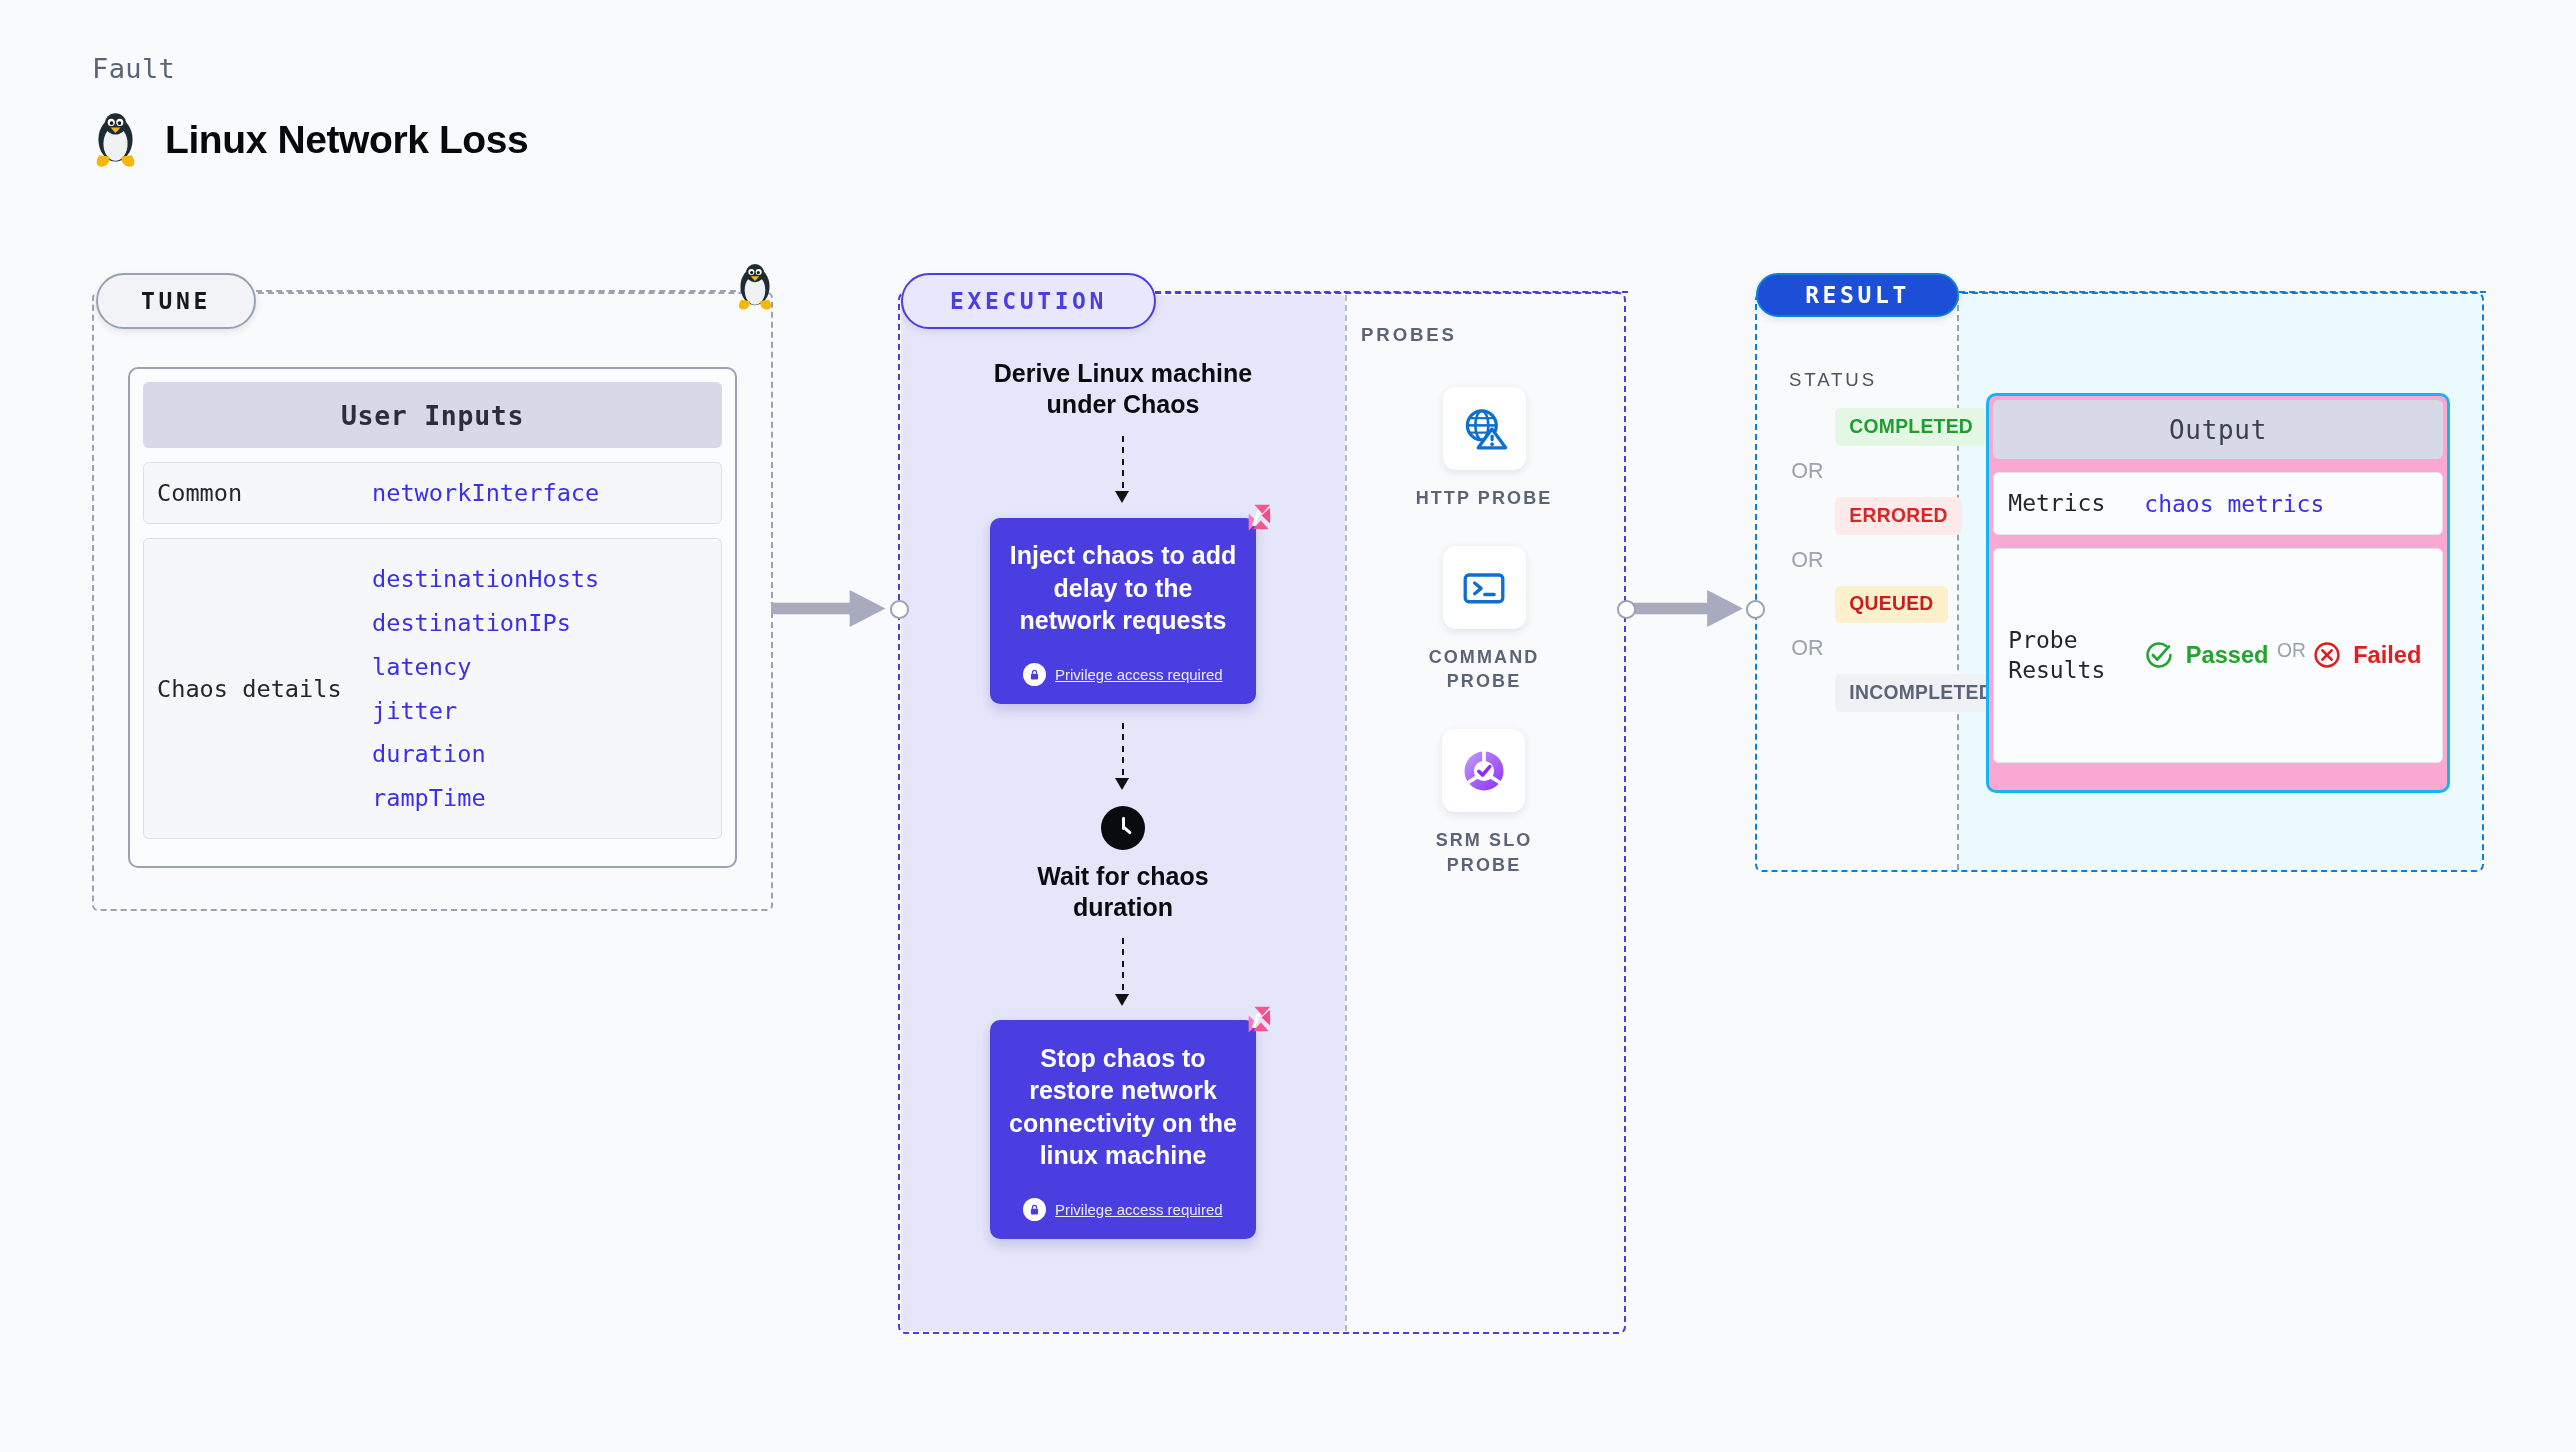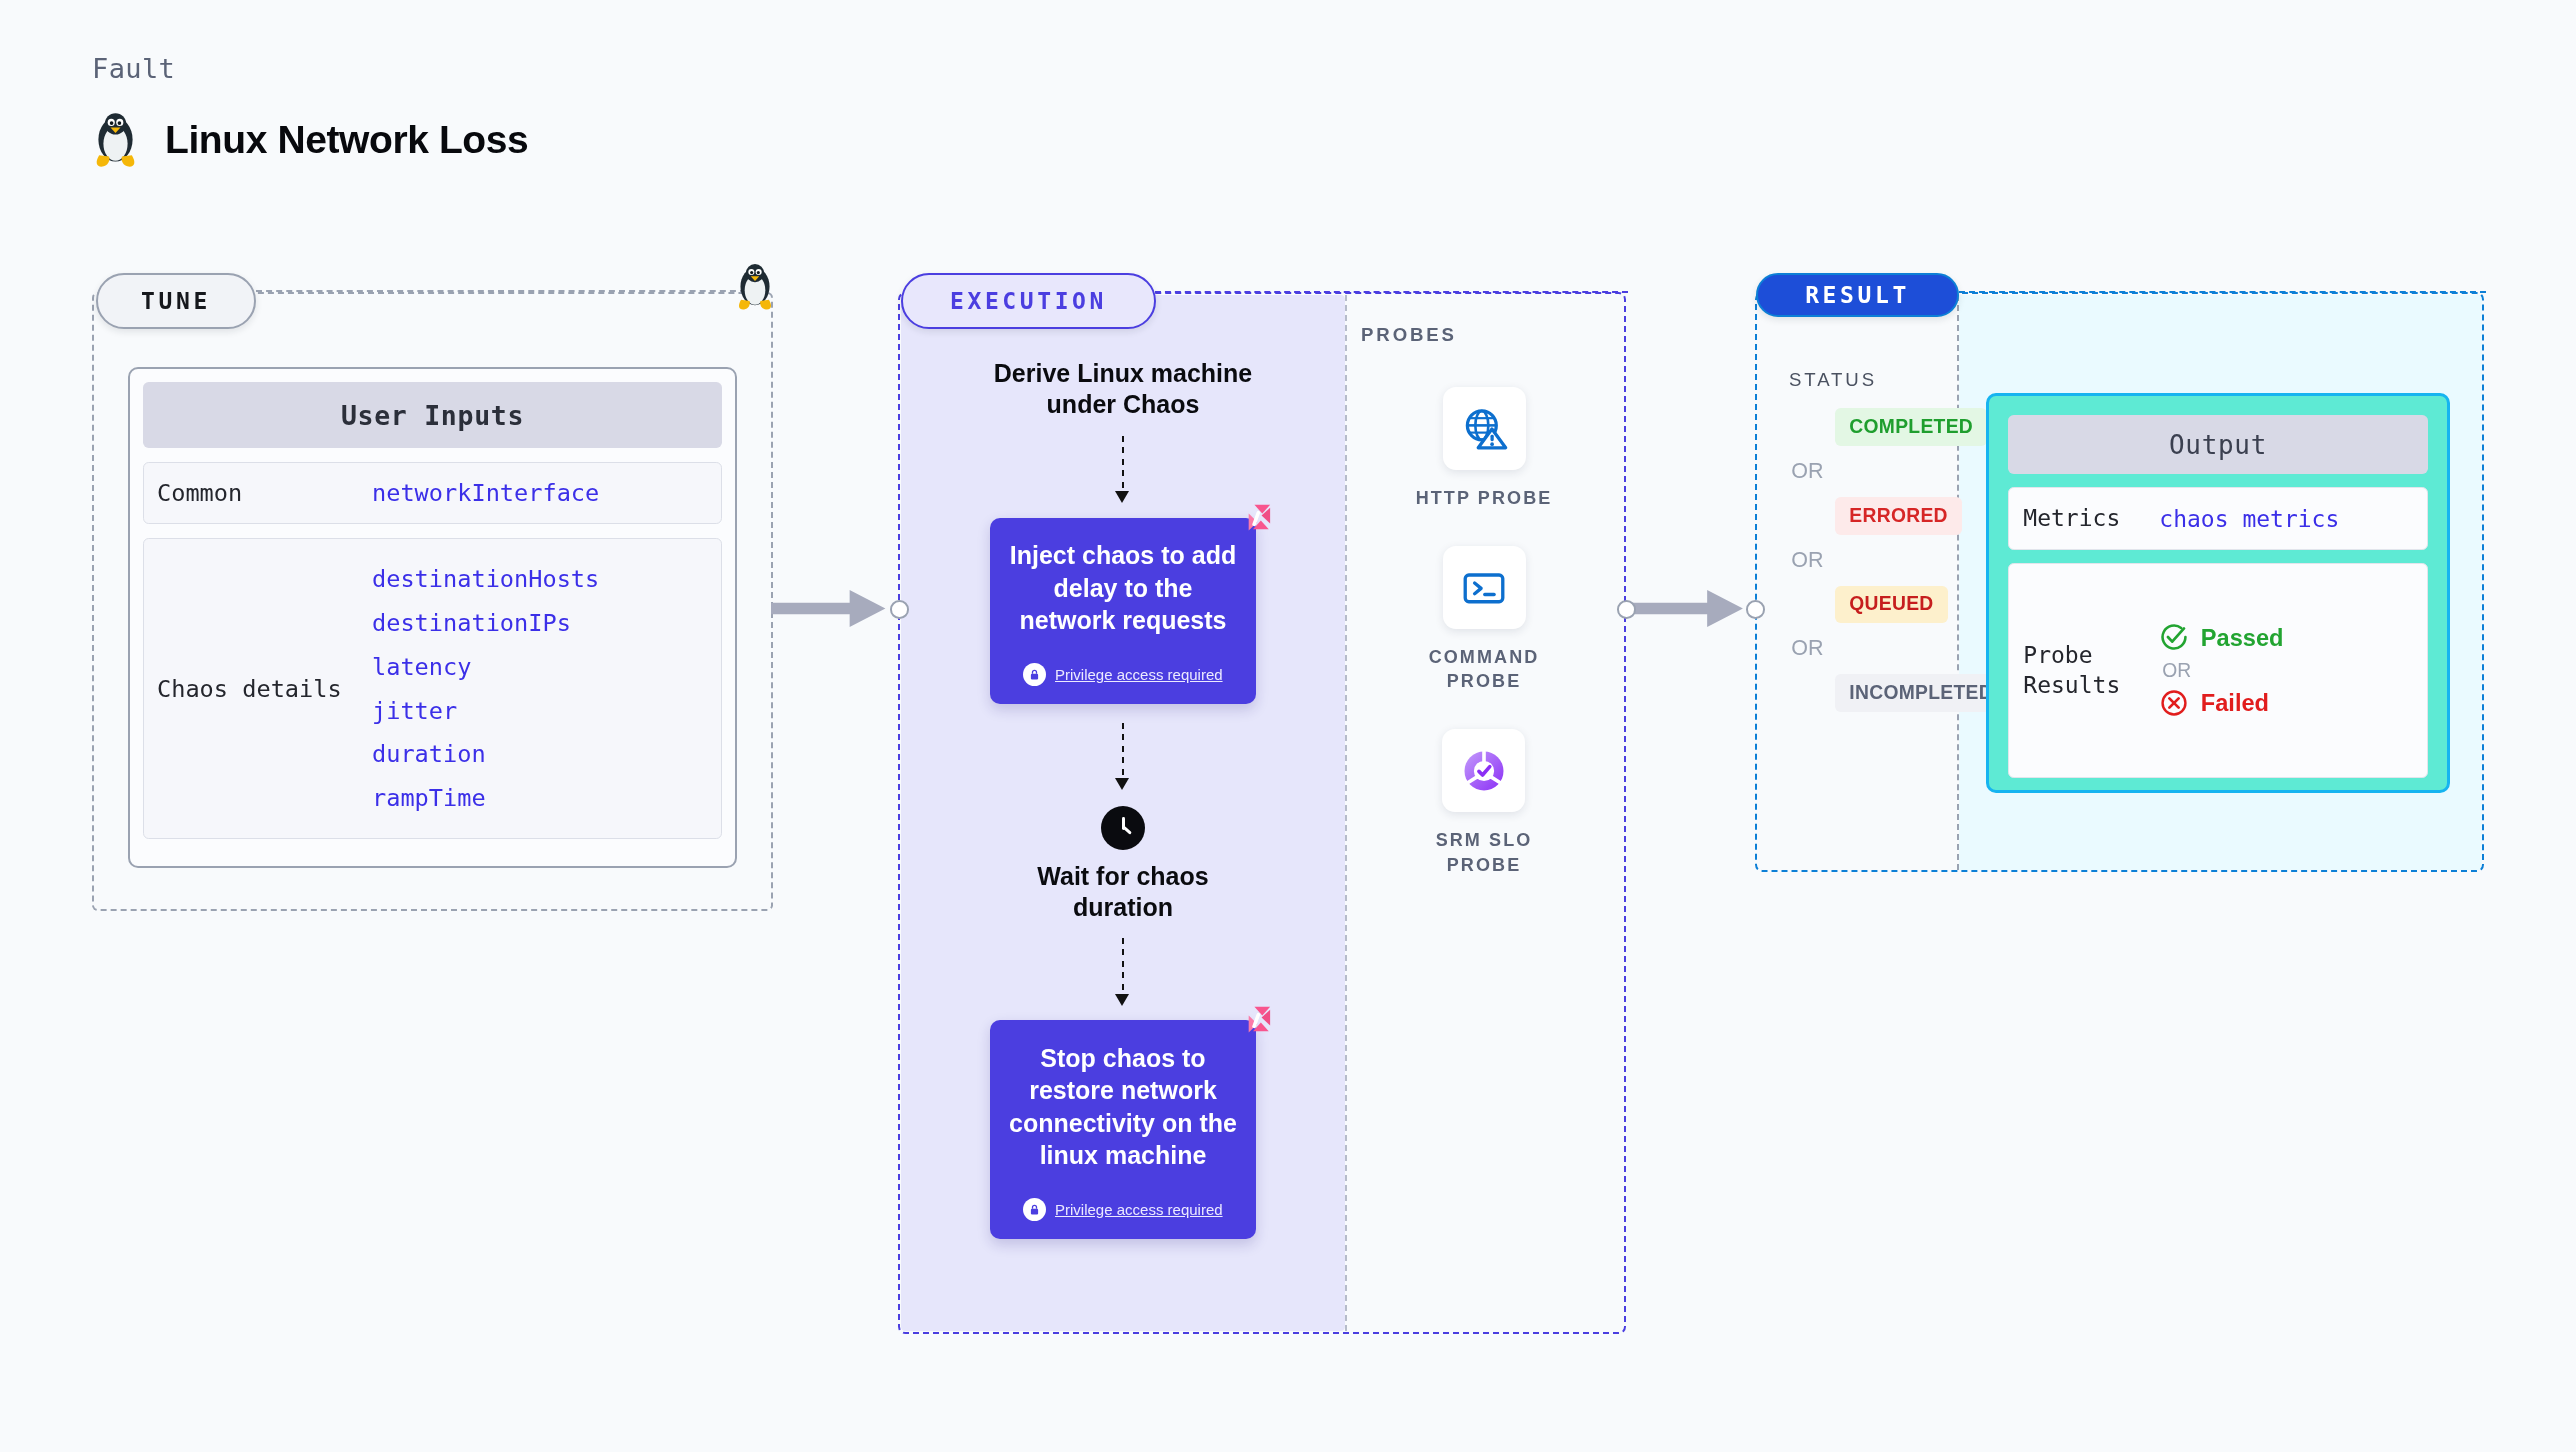--- a/index.html
+++ b/index.html
@@ -267,24 +267,24 @@
     font-size: 19.3px; font-weight: 700; letter-spacing: 0.3px; margin-left: 48px;
   }
   .or-sep {
     font-size: 21.5px; color: #9aa2b1; margin: 13px 0 13px 4.3px;
   }
 
   
   .card-output {
     position: absolute; left: 1986px; top: 393px;
     width: 464px; height: 400px;
-    background: #5eead4;
+    background: #f9a8d4;
     border: 3.6px solid #16b4f0;
     border-radius: 10px;
-    padding: 19px;
+    padding: 4px;
   }
   .out-title-bar {
     height: 59px; background: #d8d9e6; border-radius: 5.7px;
     display: flex; align-items: center; justify-content: center;
     font-family: "DejaVu Sans Mono", monospace;
     font-size: 26px; color: #3b4050; letter-spacing: 0.7px;
   }
   .out-row {
     margin-top: 13px;
     background: #fbfcfe; border: 1.4px solid #e2e5ec; border-radius: 5.7px;
@@ -293,21 +293,21 @@
   .out-key {
     font-family: "DejaVu Sans Mono", monospace;
     font-size: 23px; color: #24262d; width: 136px; flex: none;
     line-height: 1.3; white-space: pre-line;
   }
   .out-val-link {
     font-family: "DejaVu Sans Mono", monospace;
     font-size: 23px; color: #3b2fe8;
   }
   .out-row.tall { height: 215px; }
-  .probe-res { display: flex; flex-direction: column; gap: 5.7px; }
+  .probe-res { display: flex; flex-direction: row; gap: 5.7px; }
   .pr-line { display: flex; align-items: center; gap: 11.5px; }
   .pr-text { font-size: 23.6px; font-weight: 700; }
   .pr-or { font-size: 19.3px; color: #9aa2b1; margin-left: 2.9px; }
 
   
   .big-arrow { position: absolute; z-index: 5; }
   .conn-dot {
     position: absolute; width: 18.6px; height: 18.6px;
     border-radius: 50%; background: #fff;
     border: 2.9px solid #9aa2b1; z-index: 6;

